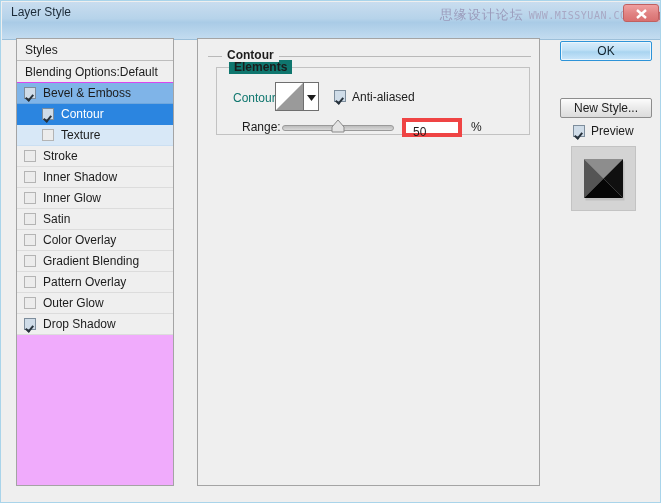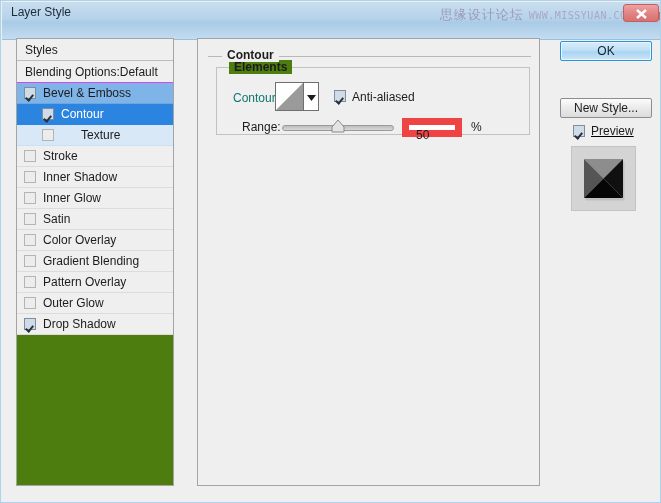--- a/index.html
+++ b/index.html
@@ -76,21 +76,21 @@
     letter-spacing: 0.5px;
     font-family: "DejaVu Sans Mono", monospace;
     background: rgba(240,170,170,0.55);
   }
 
   
   .styles-panel {
     position: absolute;
     left: 15px; top: 37px;
     width: 158px; height: 448px;
-    background: #4d7c0f;
+    background: #f0abfc;
     border: 1px solid #a4a4a4;
     box-sizing: border-box;
   }
   .panel-head {
     position: relative;
     height: 22px;
     background: #efefef;
     border-bottom: 1px solid #bdbdbd;
     box-sizing: border-box;
   }
@@ -118,21 +118,21 @@
     position: relative;
     height: 21px;
     border-bottom: 1px solid #dcdcdc;
     box-sizing: border-box;
     background: #efefef;
     display: flex;
     align-items: center;
   }
   .fx-row.sel-light { background: #7fb4e8; border-bottom-color: #6fa7dd; }
   .fx-row.sel-strong { background: #2b85e0; border-bottom-color: #2b85e0; }
-  .fx-row.sel-pale { background: #d8e8f7; border-bottom-color: #cbdff2; gap: 20px; }
+  .fx-row.sel-pale { background: #d8e8f7; border-bottom-color: #cbdff2; }
   .fx-row .lbl {
     font-size: 12px;
     color: #1c1c1c;
     white-space: nowrap;
   }
   .fx-row.sel-strong .lbl { color: #ffffff; }
   .fx-row.indent { padding-left: 18px; }
 
   
   .cb {
@@ -195,21 +195,21 @@
     width: 314px; height: 68px;
     border: 1px solid #c2c2c2;
     box-sizing: border-box;
   }
   .group-elements .el-title {
     position: absolute;
     left: 12px; top: -8px;
     font-size: 12px;
     font-weight: bold;
     color: #1c1c1c;
-    background: #4d7c0f;
+    background: #0f766e;
     padding: 0 5px;
     white-space: nowrap;
   }
 
   .lbl-contour {
     position: absolute;
     left: 16px; top: 23px;
     font-size: 12px;
     color: #0f766e;
   }
@@ -270,21 +270,21 @@
     left: 50%;
     top: 51px;
     margin-left: -7px;
     width: 14px; height: 14px;
   }
   .range-field {
     position: absolute;
     left: 185px; top: 50px;
     width: 60px; height: 19px;
     background: #ffffff;
-    border: 7px solid #ef4444;
+    border: 4px solid #ef4444;
     box-sizing: border-box;
   }
   .range-field input {
     position: absolute;
     left: 5px; top: 2px;
     width: 48px;
     border: none;
     outline: none;
     background: transparent;
     font-family: "Liberation Sans", sans-serif;
@@ -321,21 +321,20 @@
   }
   #btn-ok   { top: 40px; }
   #btn-cancel { top: 68px; }
   #btn-newstyle { top: 97px; }
 
   .preview-row {
     position: absolute;
     left: 572px; top: 123px;
     display: flex;
     align-items: center;
-    text-decoration: underline;
   }
   .preview-row .cb { margin-left: 0; margin-right: 6px; }
   .preview-row .lbl { font-size: 12px; color: #1c1c1c; }
 
   .thumb-box {
     position: absolute;
     left: 570px; top: 145px;
     width: 65px; height: 65px;
     background: #d4d4d4;
     border: 1px solid #c3c3c3;

